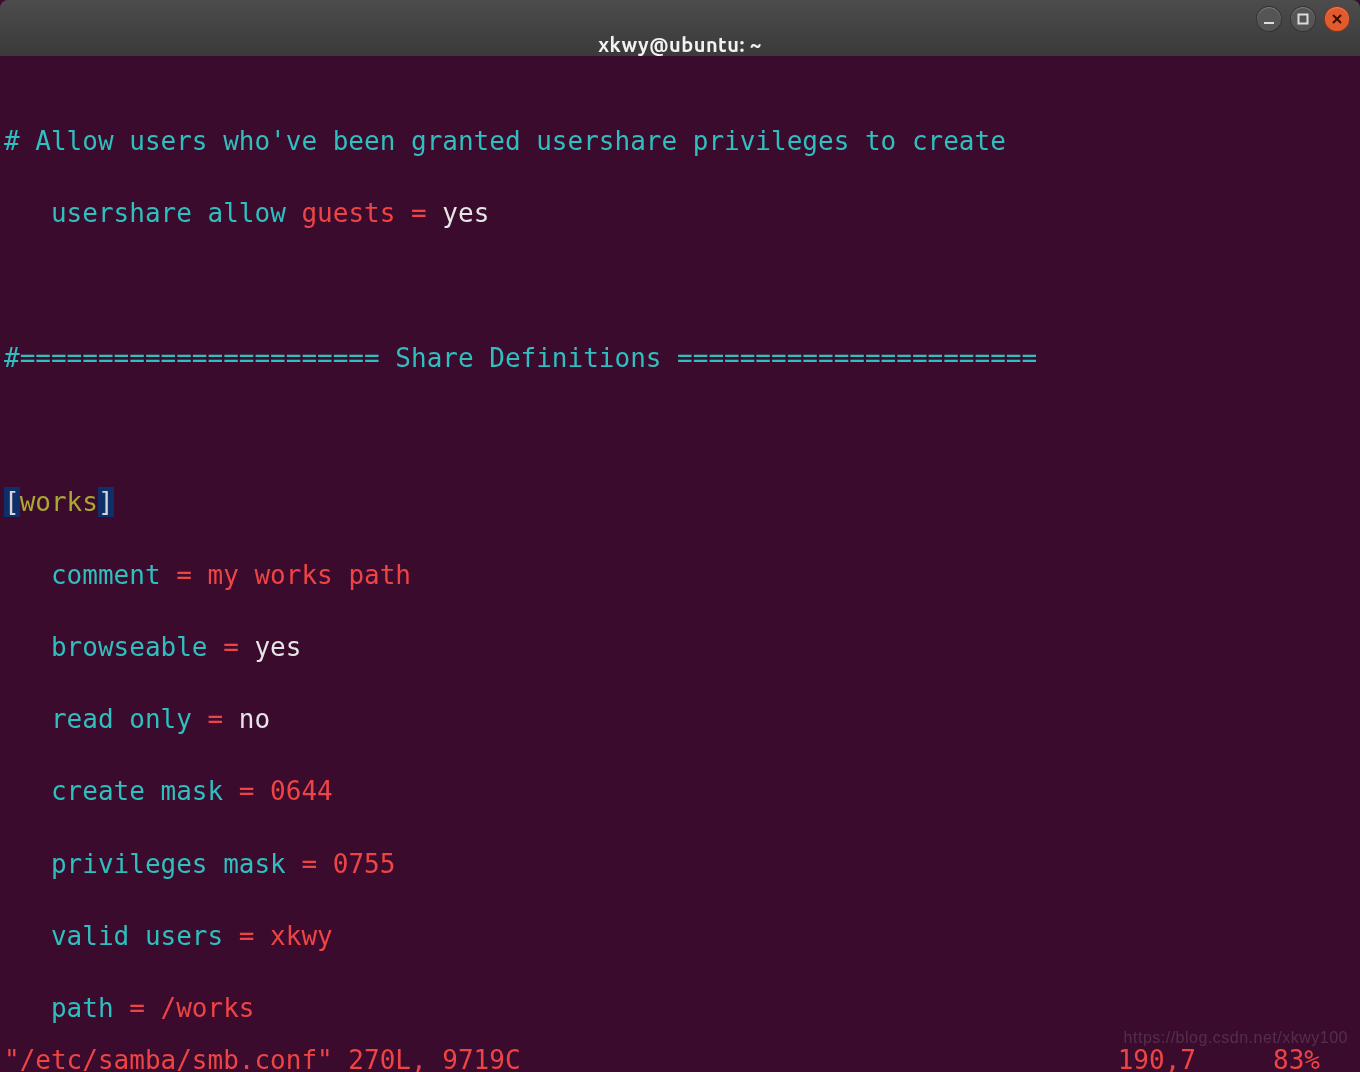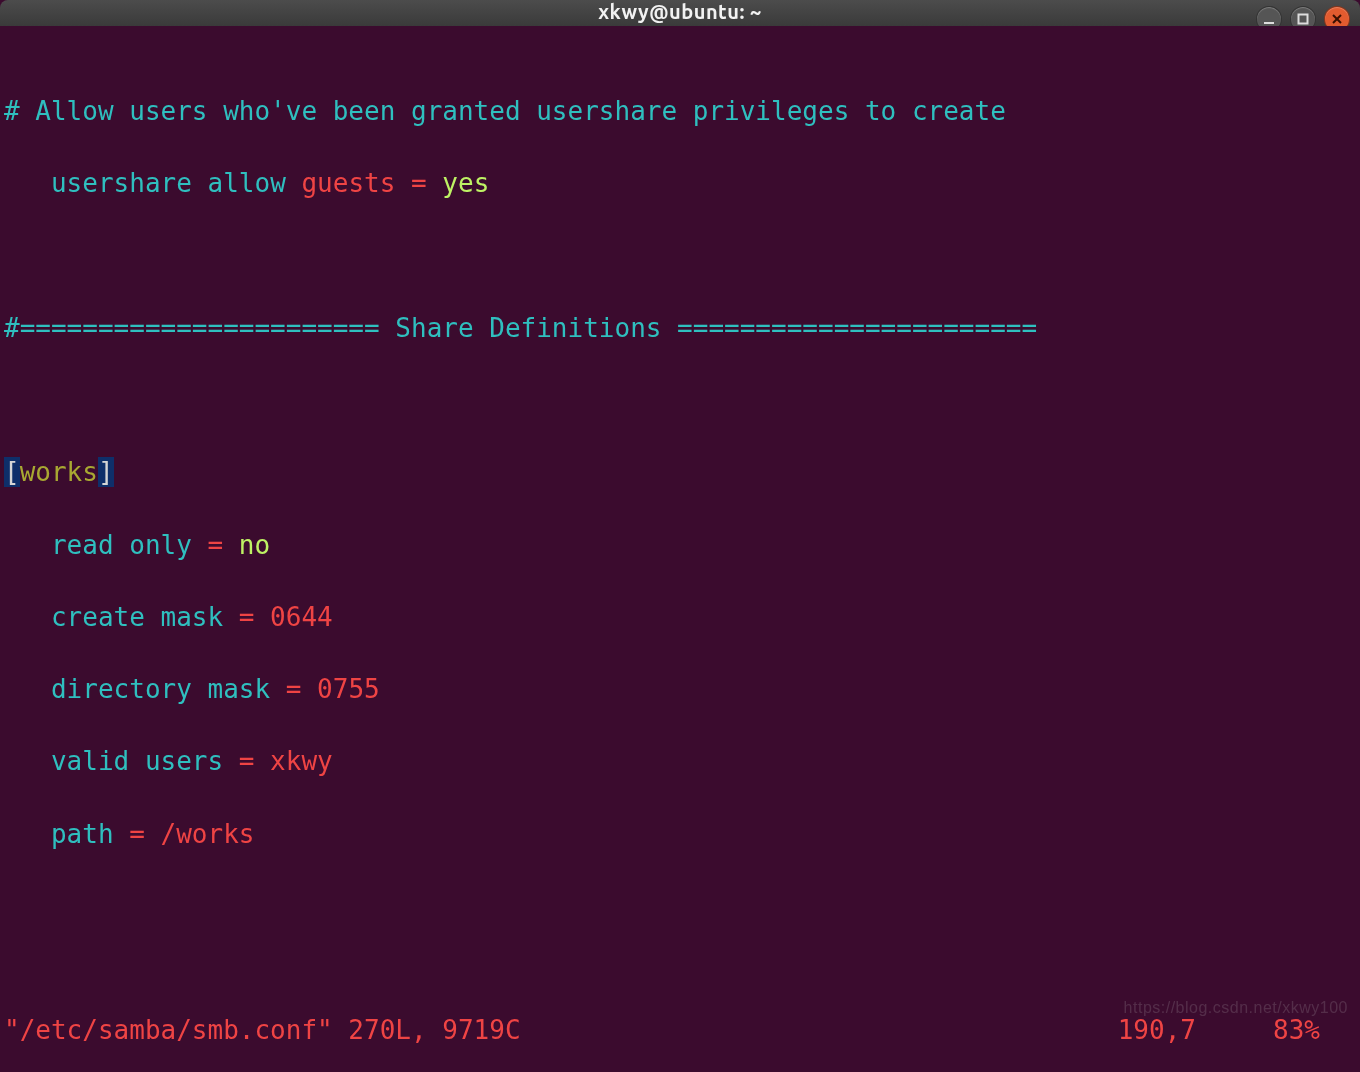--- a/index.html
+++ b/index.html
@@ -1,26 +1,26 @@
 <!DOCTYPE html>
 <html><head>
 <meta charset="utf-8">
 <style>
   * { margin:0; padding:0; box-sizing:border-box; }
   html,body { width:1360px; height:1072px; overflow:hidden; font-family:"DejaVu Sans Mono","Ubuntu Mono",monospace; }
   body { background:#3b0b2e; }
 
   
   .titlebar {
-    height:26px;
+    height:56px;
     background:linear-gradient(to bottom,#4c4c4c 0%,#3a3a3a 100%);
     border-top-left-radius:8px;
     border-top-right-radius:8px;
     display:flex;
-    align-items:flex-start;
+    align-items:flex-end;
     position:relative;
     user-select:none;
   }
   .titlebar .title {
     width:100%;
     text-align:center;
     color:#f2f2f2;
     font-family:"Ubuntu","DejaVu Sans",sans-serif;
     font-weight:bold;
     font-size:20px;
@@ -46,21 +46,21 @@
     font-size:26px;
     line-height:1.39;
     padding:31px 4px 0 4px;
     white-space:pre;
     position:relative;
     height:calc(1072px - 42px);
   }
   .row { display:block; }
   .cyan   { color:#2fbfbf; }
   .white  { color:#ef4444; }
-  .pale   { color:#bef264; }   
+  .pale   { color:#e5e5e5; }   
   .khaki  { color:#a8a832; }   
   .brkt   { background:#0e2f6a; color:#d5d5d5; }
 
   .status-line {
     position:absolute;
     left:4px; right:4px; bottom:8px;
     display:flex;
   }
   .status-left  { flex:1; }
   .status-mid   { width:200px; text-align:right; }
@@ -98,23 +98,25 @@
   </div>
 </div>
 
 <div class="term">
 <span class="row cyan"># Allow users who've been granted usershare privileges to create</span>
 <span class="row"><span class="white">   </span><span class="cyan">usershare </span><span class="cyan">allow </span><span class="white">guests = </span><span class="pale">yes</span></span>
 <span class="row"> </span>
 <span class="row cyan">#======================= Share Definitions =======================</span>
 <span class="row"> </span>
 <span class="row"><span class="brkt">[</span><span class="khaki">works</span><span class="brkt">]</span></span>
+<span class="row"><span>   </span><span class="cyan">comment </span><span class="white">= my works path</span></span>
+<span class="row"><span>   </span><span class="cyan">browseable </span><span class="white">= </span><span class="pale">yes</span></span>
 <span class="row"><span>   </span><span class="cyan">read only </span><span class="white">= </span><span class="pale">no</span></span>
 <span class="row"><span>   </span><span class="cyan">create mask </span><span class="white">= 0644</span></span>
-<span class="row"><span>   </span><span class="cyan">directory mask </span><span class="white">= 0755</span></span>
+<span class="row"><span>   </span><span class="cyan">privileges mask </span><span class="white">= 0755</span></span>
 <span class="row"><span>   </span><span class="cyan">valid users </span><span class="white">= xkwy</span></span>
 <span class="row"><span>   </span><span class="cyan">path </span><span class="white">= /works</span></span>
 
 
 
 
 
 
 
 

